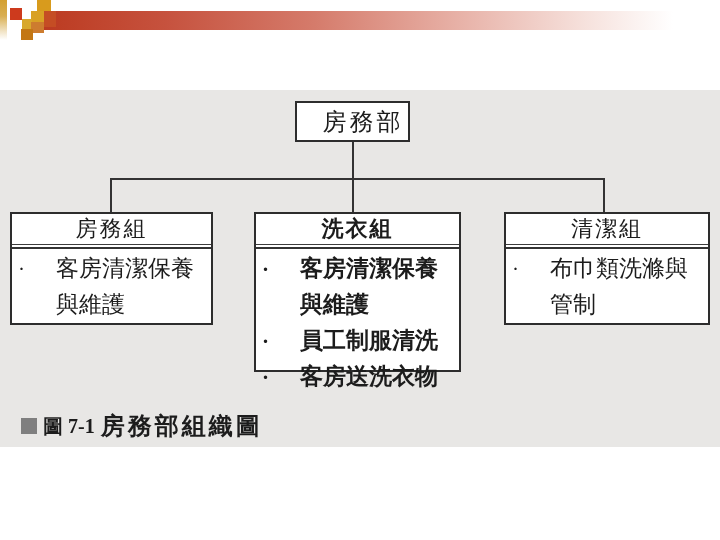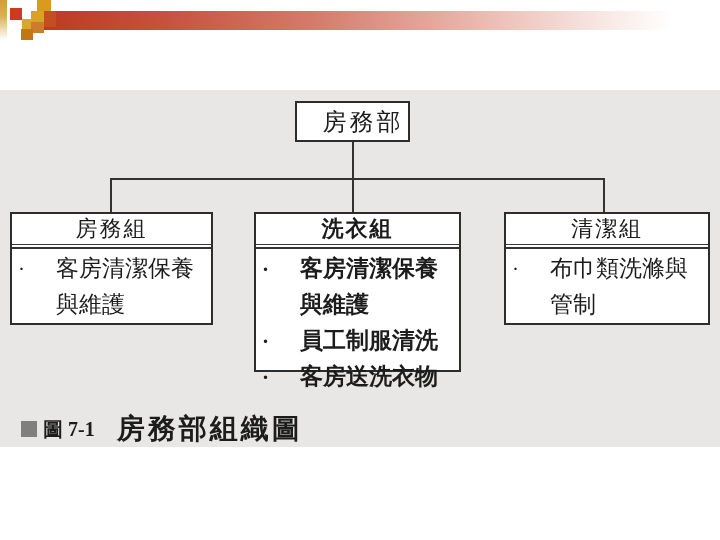--- a/index.html
+++ b/index.html
@@ -44,21 +44,21 @@
   .bullet{display:flex;line-height:36px;font-size:23px;}
   .dot{width:16px;flex-shrink:0;font-size:21px;}
   .bullet-text{word-break:break-all;margin-left:22px;}
   .dept-1 .bullet-text,.dept-3 .bullet-text{width:168px;}
   .dept-2 .bullet-text{width:190px;}
 
   
   .caption{position:absolute;left:21px;top:410px;display:flex;align-items:center;font-weight:bold;}
   .caption-square{width:16px;height:16px;background:#7f7f7f;margin-right:6px;flex-shrink:0;}
   .caption-label{font-size:20px;white-space:nowrap;}
-  .caption-title{font-size:28px;letter-spacing:3px;margin-left:22px;white-space:nowrap;}
+  .caption-title{font-size:24px;letter-spacing:3px;margin-left:6px;white-space:nowrap;}
 </style>
 </head>
 <body>
 
 <div class="page">
 
   <div class="decor">
     <div class="gold-strip"></div>
     <div class="red-bar"></div>
     <div class="sq sq-gold-top"></div>

